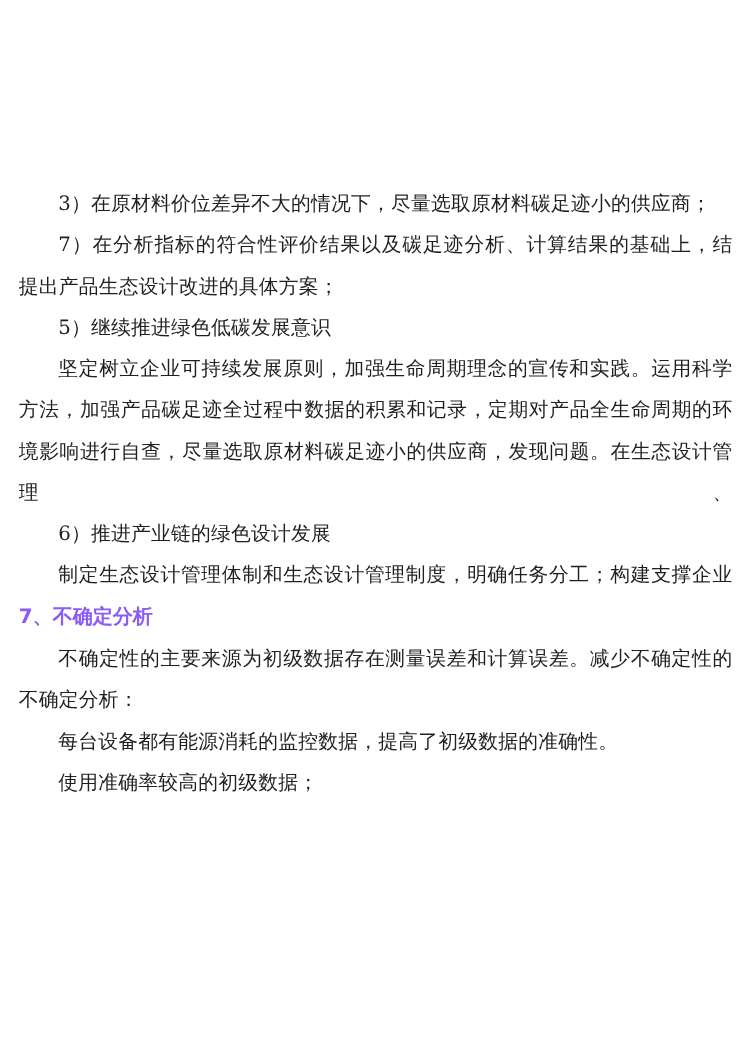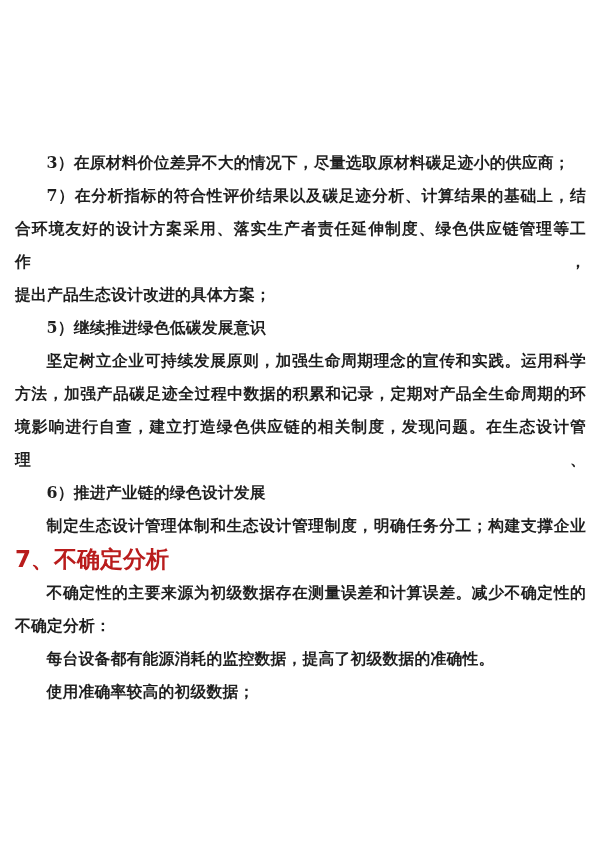--- a/index.html
+++ b/index.html
@@ -26,60 +26,58 @@
     width: 571px;
   }
   .paragraph { margin: 0; }
   .paragraph .line {
     font-size: 15.8px;
     line-height: 33px;
     color: #1f1f1f;
     text-align: justify;
     text-align-last: justify;
     letter-spacing: 0.2px;
-    font-weight: bold;
   }
   .paragraph .line.last {
     text-align: left;
     text-align-last: left;
   }
   .line.first {
     text-indent: 2em;
   }
   .heading { margin: 0; }
   .heading .line {
     font-family: "DejaVu Sans", "Liberation Sans", sans-serif;
     font-weight: bold;
-    font-size: 23px;
+    font-size: 16px;
     line-height: 34px;
-    color: #b91c1c;
+    color: #8b5cf6;
     text-align: left;
     text-align-last: left;
   }
 </style>
 </head>
 <body>
 
 <div class="page">
   <div class="content">
       <div class="paragraph">
         <div class="line last first">3）在原材料价位差异不大的情况下，尽量选取原材料碳足迹小的供应商；</div>
       </div>
       <div class="paragraph">
         <div class="line first">7）在分析指标的符合性评价结果以及碳足迹分析、计算结果的基础上，结</div>
-        <div class="line">合环境友好的设计方案采用、落实生产者责任延伸制度、绿色供应链管理等工作，</div>
         <div class="line last">提出产品生态设计改进的具体方案；</div>
       </div>
       <div class="paragraph">
         <div class="line last first">5）继续推进绿色低碳发展意识</div>
       </div>
       <div class="paragraph">
         <div class="line first">坚定树立企业可持续发展原则，加强生命周期理念的宣传和实践。运用科学</div>
         <div class="line">方法，加强产品碳足迹全过程中数据的积累和记录，定期对产品全生命周期的环</div>
-        <div class="line">境影响进行自查，建立打造绿色供应链的相关制度，发现问题。在生态设计管理、</div>
+        <div class="line">境影响进行自查，尽量选取原材料碳足迹小的供应商，发现问题。在生态设计管理、</div>
       </div>
       <div class="paragraph">
         <div class="line last first">6）推进产业链的绿色设计发展</div>
       </div>
       <div class="paragraph">
         <div class="line first">制定生态设计管理体制和生态设计管理制度，明确任务分工；构建支撑企业</div>
       </div>
       <div class="heading">
         <div class="line last">7、不确定分析</div>
       </div>

